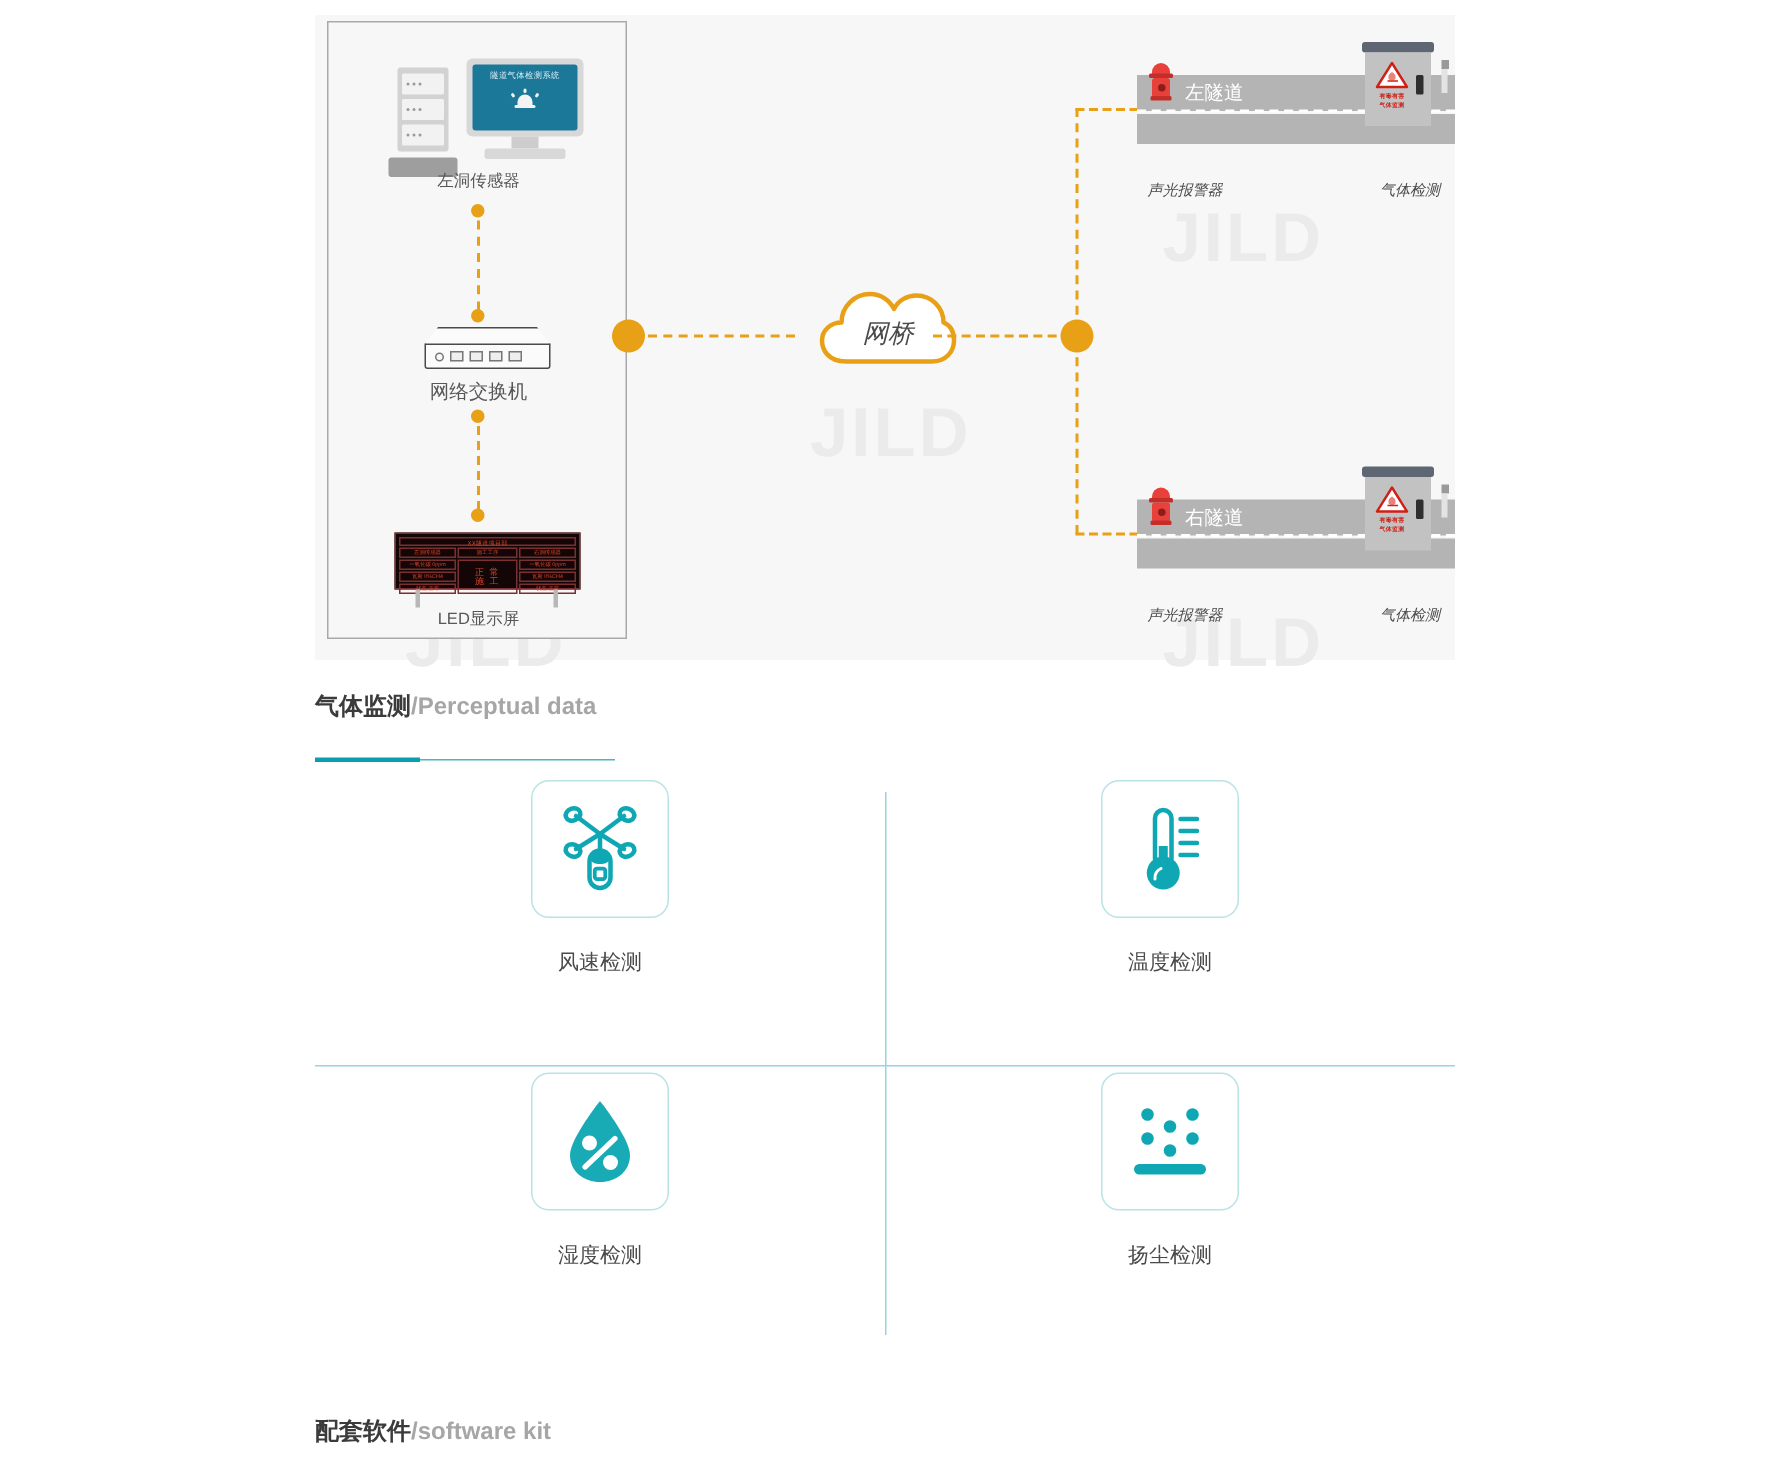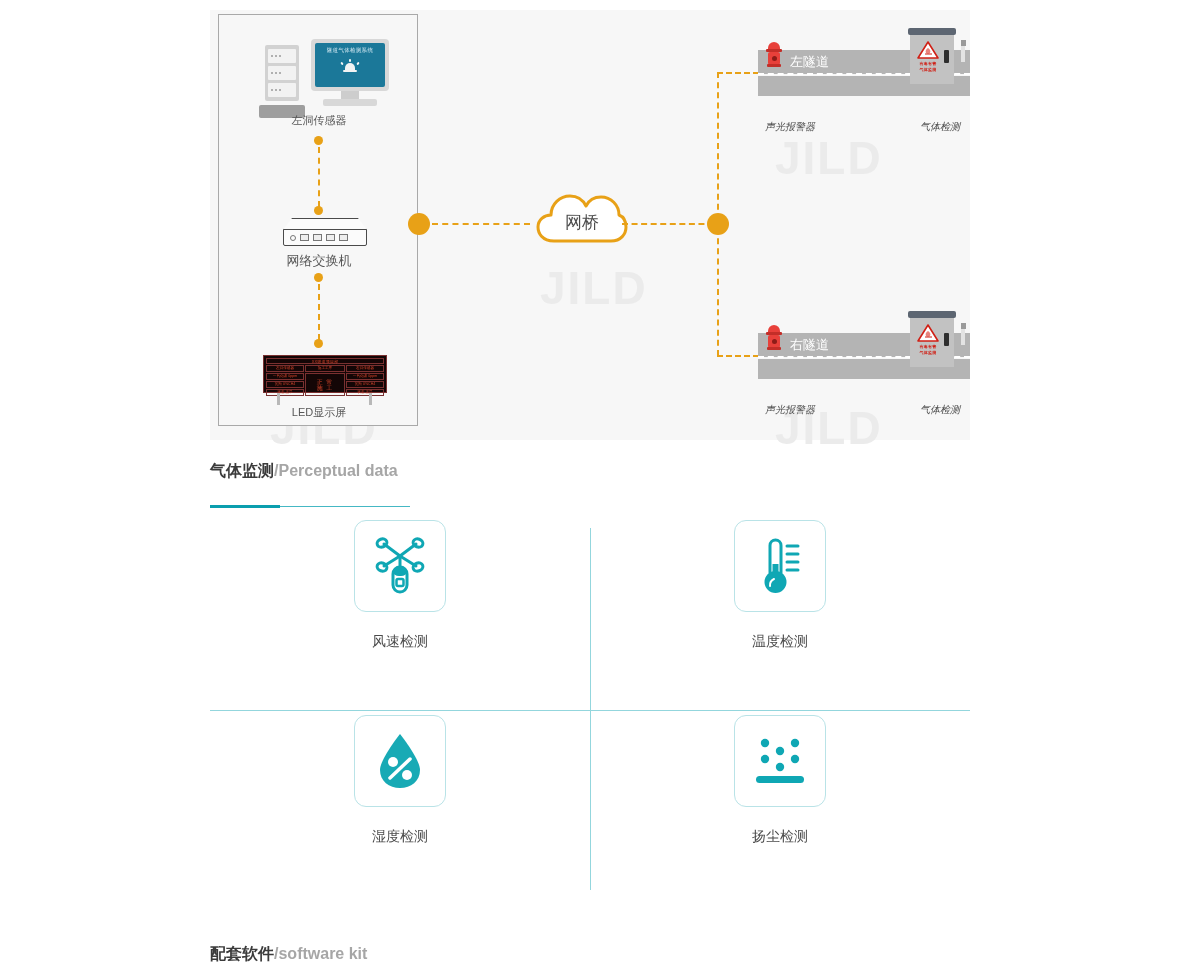--- a/index.html
+++ b/index.html
@@ -159,21 +159,21 @@
   .vdash {
     position: absolute; width: 0;
     border-left: 2.5px dashed #e8a117;
   }
   .hdash {
     position: absolute; height: 0;
     border-top: 2.5px dashed #e8a117;
   }
 
   
-  .cloud-wrap { position: absolute; left: 326px; top: 176px; width: 92px; height: 62px; }
+  .cloud-wrap { position: absolute; left: 336px; top: 176px; width: 92px; height: 62px; font-style: italic; }
   .cloud-svg { display: block; }
   .cloud-label {
     position: absolute; left: 0; top: 0; width: 92px; height: 62px;
     display: flex; align-items: center; justify-content: center;
     font-size: 17px; color: #4b4b4b; padding-top: 10px;
   }
 
   
   .tunnel { position: absolute; height: 46px; }
   .road-top { position: absolute; left: 0; top: 0; width: 100%; height: 24px; background: #b4b4b4; }

